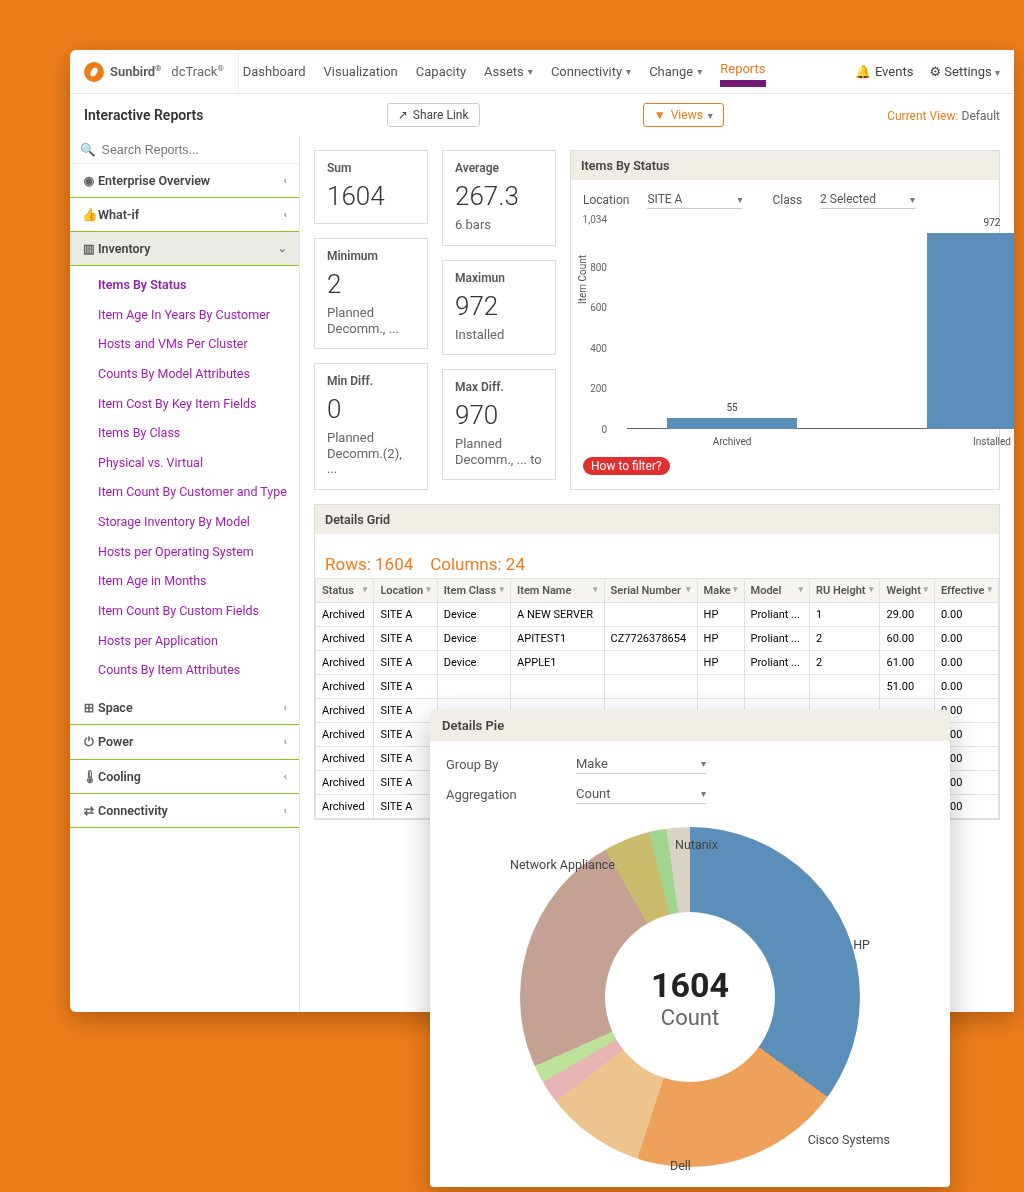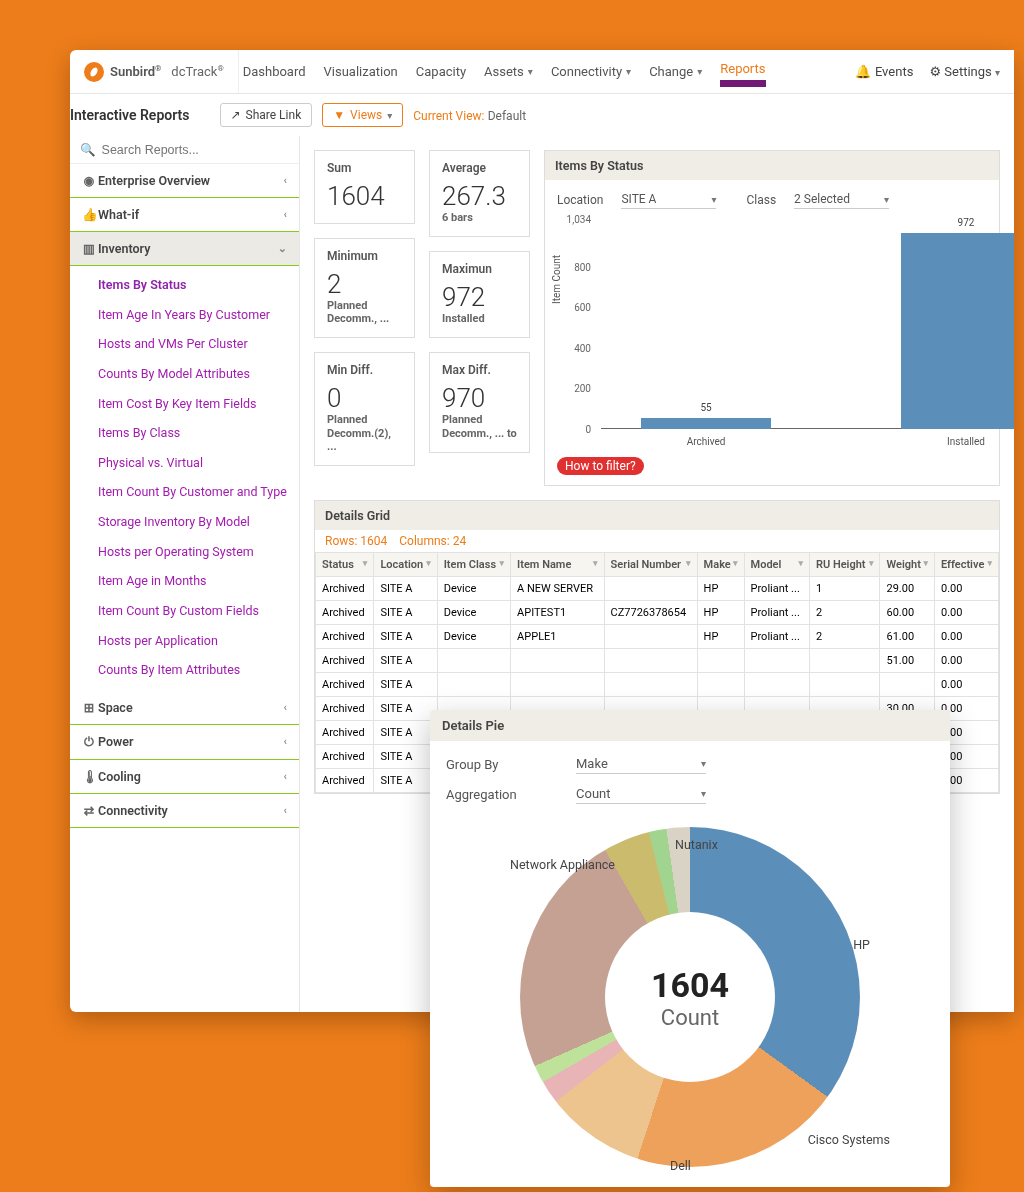--- a/index.html
+++ b/index.html
@@ -15,21 +15,21 @@
   .brand .b1 { font-weight: 600; color:#555; }
   .brand sup { font-size: 8px; }
   .brand .b2 { color:#666; margin-left:4px; }
   .nav { display:flex; gap: 18px; flex:1; padding-left: 4px; border-left:1px solid #eee; height:100%; align-items:center; }
   .nav div { cursor:pointer; color:#555; display:flex; align-items:center; gap:4px; }
   .nav .active { color:#ed7d1a; border-bottom:7px solid #701a75; padding-bottom:4px; margin-bottom:-4px; }
   .right-nav { display:flex; gap:16px; align-items:center; }
   .caret { font-size:10px; color:#777; }
   .bell { color:#d00; }
 
-  .subbar { display:flex; align-items:center; height: 42px; padding: 0 0; font-size:13px; gap:10px; }
+  .subbar { display:flex; align-items:center; height: 42px; padding: 0 14px; font-size:13px; gap:10px;justify-content:space-between; }
   .subbar .title { font-weight:600; font-size:14px; color:#333; margin-right: 20px; }
   .btn { border:1px solid #ccc; background:#fff; padding:4px 10px; border-radius:3px; font-size:12px; color:#444; cursor:pointer; display:flex; align-items:center; gap:5px; }
   .btn.views { color:#ed7d1a; border-color:#ed7d1a; }
   .cv-label { color:#ed7d1a; font-size:12px; }
   .cv-val { color:#666; font-size:12px; }
 
   .body { display:flex; height: calc(100% - 86px); }
 
   
   .sidebar { width: 230px; border-right:1px solid #e5e5e5; font-size:12.5px; color:#444; overflow-y:auto; }
@@ -40,45 +40,45 @@
   .sec .chev { font-size:11px; color:#888; }
   .sub-list { padding: 4px 0 6px 0; }
   .sub-item { padding:7px 12px 7px 28px; cursor:pointer; color:#a21caf; line-height:1.25; }
   .sub-item.active { color:#8e24aa; font-weight:600; }
   .ico { width:14px; display:inline-block; text-align:center; color:#666; margin-right:2px; }
 
   
   .main { flex:1; padding: 14px; overflow:auto; background:#fff; }
   .row { display:flex; gap:14px; margin-bottom:14px; }
   .statcol { display:flex; flex-direction:column; gap:14px; }
-  .card { border:1px solid #ddd; background:#fff; width:101px; padding:10px 12px 12px 12px; }
+  .card { border:1px solid #ddd; background:#fff; width:114px; padding:10px 12px 12px 12px; }
   .card .lbl { font-size:12px; font-weight:600; color:#555; margin-bottom:6px; }
   .card .val { font-size:26px; font-weight:300; color:#333; }
-  .card .sub { font-size:11px; color:#666; line-height:1.2;font-weight:bold; }
+  .card .sub { font-size:13px; color:#666; margin-top:6px; line-height:1.2; }
 
   .panel { border:1px solid #ddd; flex:1; min-width:0; }
   .panel .phead { background:#f0ede6; padding:7px 10px; font-size:12.5px; font-weight:600; color:#444; }
   .panel .pbody { padding:10px 12px; }
   .filters { display:flex; gap:30px; margin-bottom:10px; font-size:12px; color:#555; flex-wrap:wrap; }
   .fltr { display:flex; align-items:center; gap:18px; }
   .select { display:flex; align-items:center; justify-content:space-between; border-bottom:1px solid #ccc; width:95px; padding:2px 0; cursor:pointer; }
 
   .chart { position:relative; height:230px; margin-top:6px; }
   .yaxis { position:absolute; left:0; top:0; bottom:20px; width:40px; font-size:10px; color:#666; }
-  .yaxis div { position:absolute; right:6px; transform:translateY(-50%); }
+  .yaxis div { position:absolute; right:16px; transform:translateY(-50%); }
   .ylabel { position:absolute; left:-6px; top:50%; transform:rotate(-90deg) translateX(30px); transform-origin:left top; font-size:10px; color:#555; }
   .plot { position:absolute; left:44px; right:0; top:2px; bottom:20px; }
   .baseline { position:absolute; left:0; right:0; bottom:0; height:1px; background:#666; }
   .bar { position:absolute; bottom:0; background:#5b8fb9; width:130px; }
   .bar .bval { position:absolute; top:-16px; width:100%; text-align:center; font-size:10px; color:#444; }
   .xl { position:absolute; bottom:-18px; width:130px; text-align:center; font-size:10px; color:#555; }
   .hint { display:inline-block; background:#e03030; color:#fff; font-size:12px; padding:2px 8px; border-radius:10px; margin-top:8px; cursor:pointer; }
 
   
-  .grid-meta { font-size:12px; padding:4px 10px; color:#555; }
+  .grid-meta { font-size:17px; padding:4px 10px; color:#555;margin-top:16px; }
   .grid-meta .o { color:#ed7d1a; }
   table { width:100%; border-collapse:collapse; font-size:11px; }
   th, td { border:1px solid #e2e2e2; padding:5px 6px; text-align:left; white-space:nowrap; overflow:hidden; text-overflow:ellipsis; }
   th { background:#f7f5f0; font-weight:600; color:#555; }
   th .sc { float:right; color:#aaa; font-size:9px; }
 
   
   .pie-card { position:absolute; left:420px; top:700px; width:520px; background:#fff; box-shadow:0 10px 30px rgba(0,0,0,0.25); border-radius:4px; padding-bottom:20px; z-index:50; }
   .pie-card .phead { background:#f0ede6; padding:8px 12px; font-size:13px; font-weight:600; color:#444; border-radius:4px 4px 0 0; }
   .pie-filters { padding:8px 16px; font-size:13px; color:#555; }

